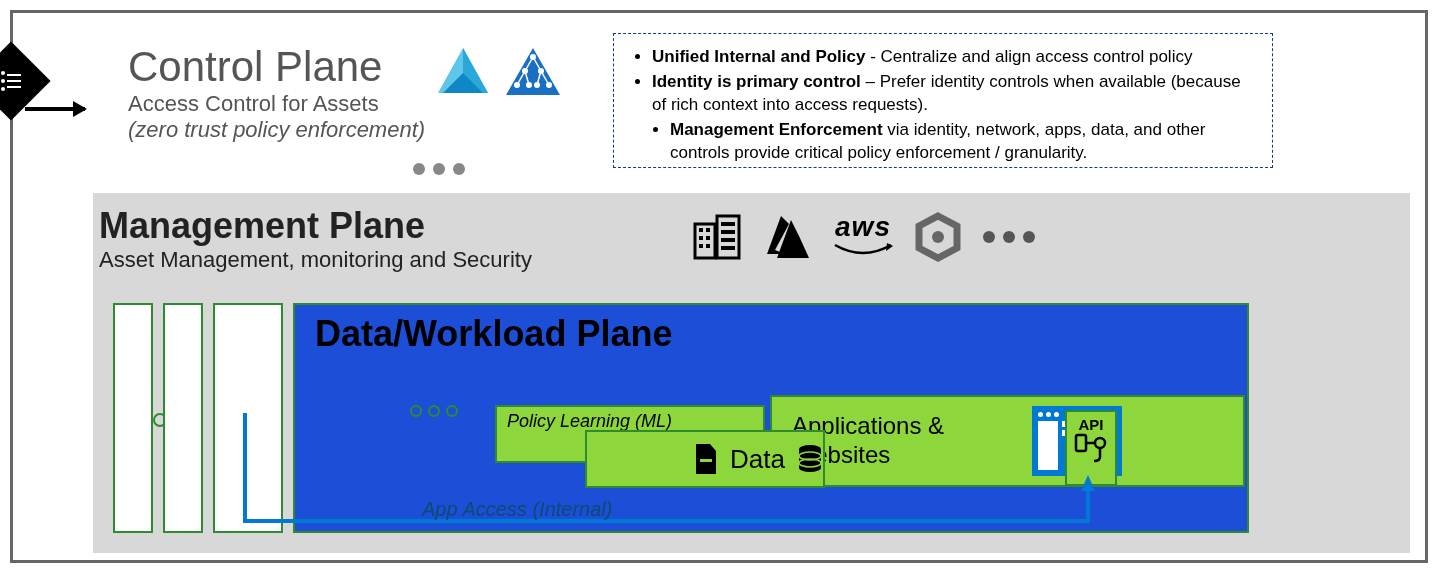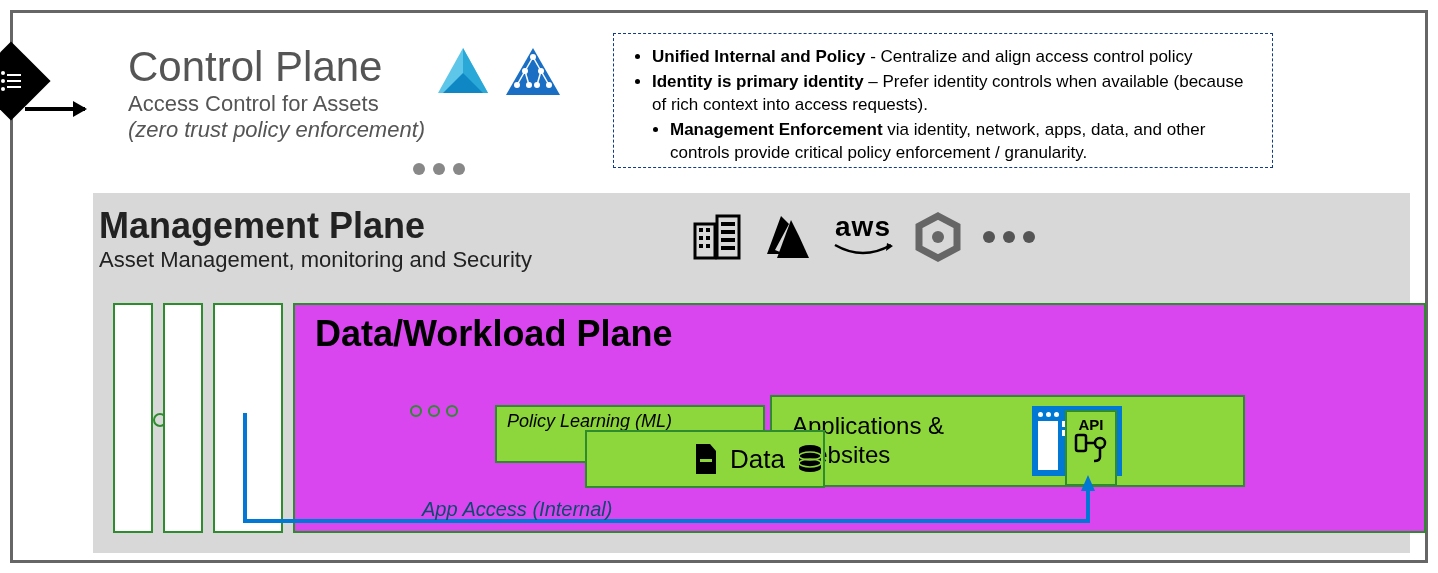--- a/index.html
+++ b/index.html
@@ -75,34 +75,34 @@
 .policy-box li { margin-bottom: 2px; line-height:1.35;}
 .policy-box li.indent { margin-left: 18px; }
 
 .mgmt {
   position:absolute; left: 80px; right: 15px; top: 180px; height: 360px;
   background: #d8d8d8;
 }
 .mgmt-hdr { padding: 12px 18px 0 6px;}
 .mgmt-title { font-size: 36px; font-weight:600; color:#222;}
 .mgmt-sub { font-size: 22px; color:#222; }
-.mgmt-icons { position:absolute; left: 600px; top: 18px; display:flex; gap:20px; align-items:center;}
+.mgmt-icons { position:absolute; left: 600px; top: 18px; display:flex; gap:20px; align-items:center;font-style:italic;}
 .mgmt-icons .dots { display:flex; gap:8px;}
 .mgmt-icons .dots span { width:12px;height:12px;border-radius:50%;background:#555;display:block;}
 
 .green-bar { position:absolute; border:2px solid #2e8b2e; background:#fff; }
 .gb1 { left:100px; top:290px; width:40px; height:230px;}
 .gb2 { left:150px; top:290px; width:40px; height:230px;}
 .gb3 { left:200px; top:290px; width:70px; height:230px;}
 .circles3 { position:absolute; left:100px; top:400px; display:flex; gap:6px;}
 .circles3 span { width:14px;height:14px;border:2px solid #2e8b2e;border-radius:50%;display:block;}
 
 .dwp {
-  position:absolute; left: 280px; top: 290px; width: 1133px; height: 230px;
-  background: #d946ef;
+  position:absolute; left: 280px; top: 290px; width: 956px; height: 230px;
+  background: #1d4ed8;
   border: 2px solid #2e8b2e;
 }
 .dwp-title { font-size: 36px; font-weight:600; padding: 8px 20px;}
 .dwp-dots { position:absolute; left:115px; top:100px; display:flex; gap:6px;}
 .dwp-dots span{ width:12px;height:12px;border:2px solid #2e8b2e;border-radius:50%;display:block;}
 
 .ml-box {
   position:absolute; left: 200px; top: 100px; width: 270px; height: 58px;
   background:#8dd63b; border:2px solid #2e8b2e;
   padding: 4px 10px; font-style:italic; font-size:18px;
@@ -199,21 +199,21 @@
     </div>
     <div class="tri-ellipsis">
         <span></span>
         <span></span>
         <span></span>
       </div>
 
     <div class="policy-box">
       <ul>
         <li><span class="bold">Unified Internal and Policy</span><span> - Centralize and align access control policy</span></li>
-        <li><span class="bold">Identity is primary identity</span><span> – Prefer identity controls when available (because of rich context into access requests).</span></li>
+        <li><span class="bold">Identity is primary control</span><span> – Prefer identity controls when available (because of rich context into access requests).</span></li>
         <li class="indent"><span class="bold">Management Enforcement</span><span> via identity, network, apps, data, and other controls provide critical policy enforcement / granularity.</span></li>
       </ul>
     </div>
   </div>
 
   <div class="mgmt">
     <div class="mgmt-hdr">
       <div class="mgmt-title">Management Plane</div>
       <div class="mgmt-sub">Asset Management, monitoring and Security</div>
     </div>

